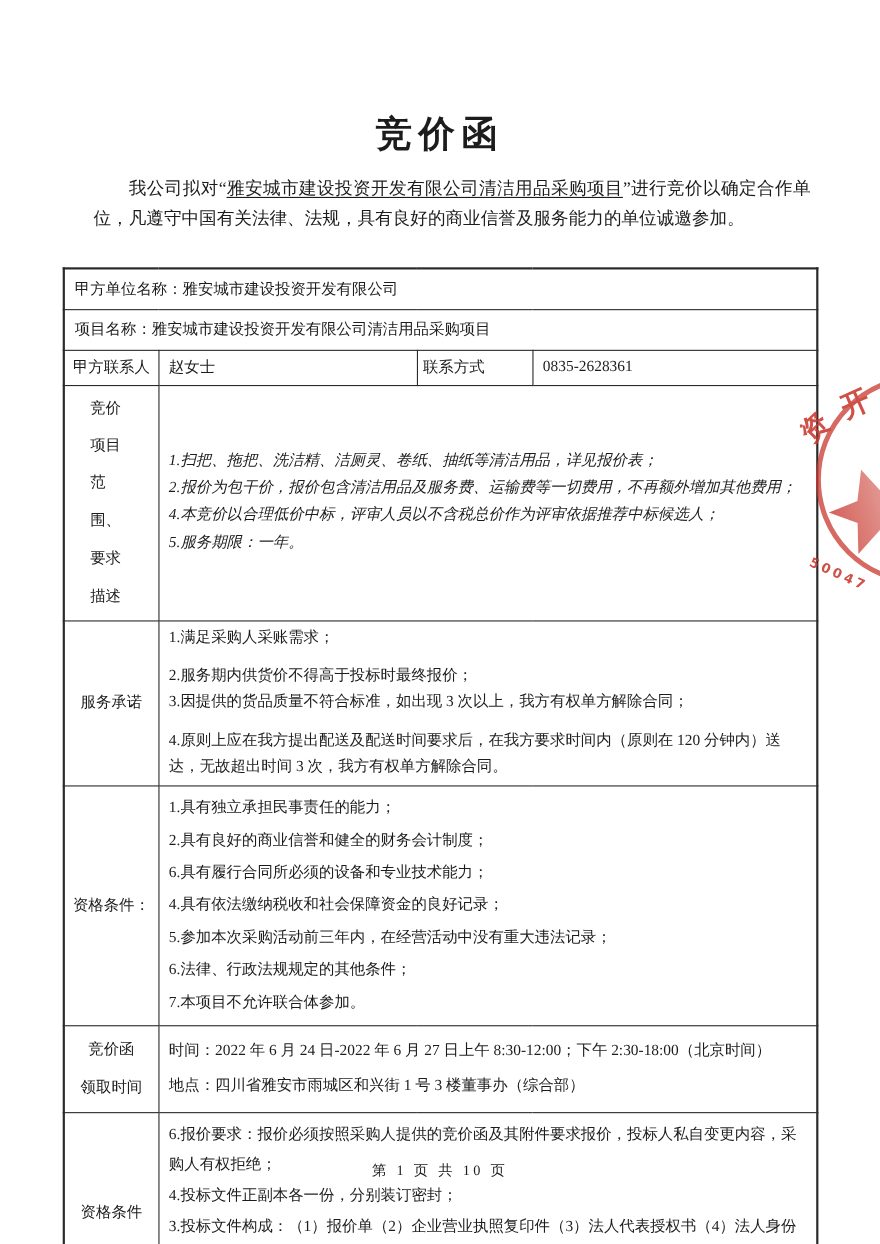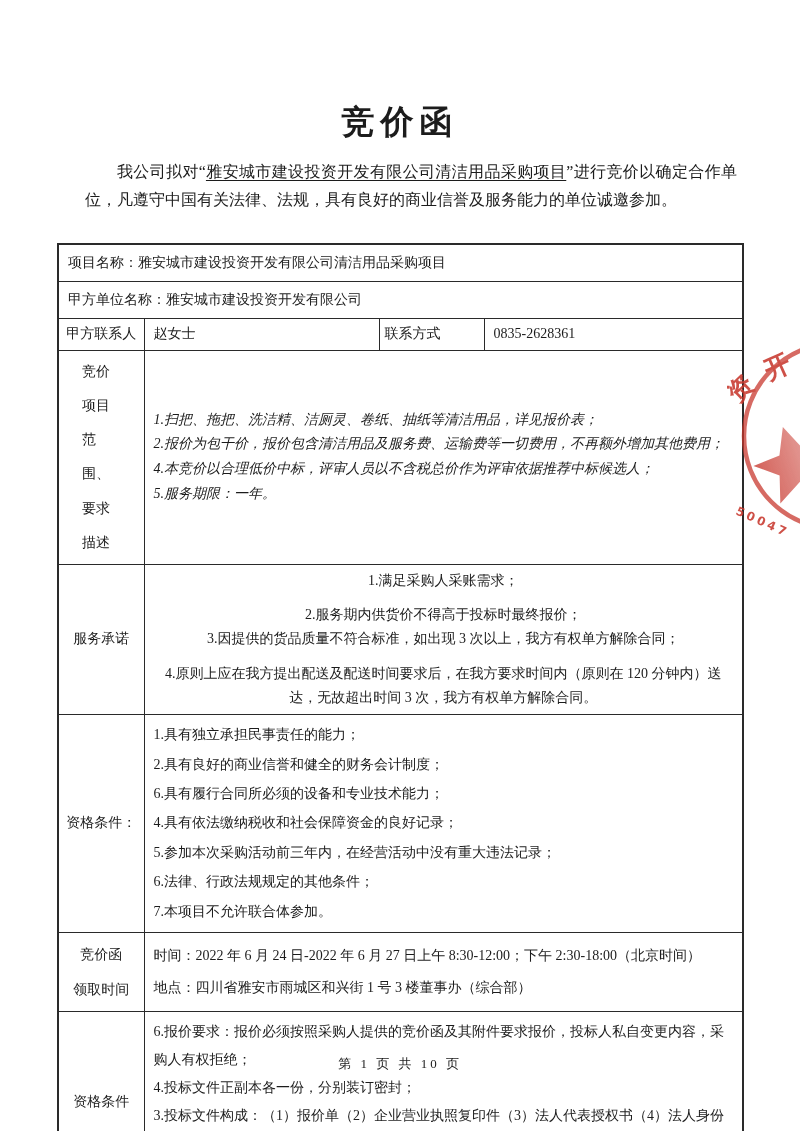--- a/index.html
+++ b/index.html
@@ -25,21 +25,21 @@
     border:1px solid #2a2a2a;vertical-align:middle;
     padding:4px 9px;box-sizing:border-box;
   }
   .doc-table{border:2px solid #2a2a2a;}
   td.lbl{text-align:center;padding:4px 5px;}
   td.lbl-scope{text-align:left;line-height:2.45;padding:4px 23px;vertical-align:middle;}
   td.pre{white-space:pre-line;line-height:2.5;}
   td.content{vertical-align:middle;}
   td.content p{margin:0;}
   .scope-cell p{line-height:1.78;font-style:italic;}
-  .service-cell p{line-height:1.72;text-align:center;}
+  .service-cell p{line-height:1.72;}
   .service-cell p.gap{margin-bottom:10px;}
   .qual-cell p{line-height:2.1;}
   .pickup-cell p{line-height:2.25;}
   .quote-cell p{line-height:2.0;}
   .page-footer{
     position:absolute;top:1055px;left:0;width:800px;text-align:center;
     font-size:13px;letter-spacing:3px;
   }
   
   .stamp{
@@ -56,24 +56,24 @@
 
 <table class="doc-table">
   <colgroup>
       <col style="width:86px">
       <col style="width:235px">
       <col style="width:105px">
       <col style="width:259px">
     </colgroup>
   <tbody>
       <tr style="height:37px">
-    <td colspan="4">项目名称：雅安城市建设投资开发有限公司清洁用品采购项目</td>
+    <td colspan="4">甲方单位名称：雅安城市建设投资开发有限公司</td>
   </tr>
   <tr style="height:37px">
-    <td colspan="4">甲方单位名称：雅安城市建设投资开发有限公司</td>
+    <td colspan="4">项目名称：雅安城市建设投资开发有限公司清洁用品采购项目</td>
   </tr>
   <tr style="height:32px">
     <td class="lbl">甲方联系人</td>
     <td>赵女士</td>
     <td class="lbl" style="text-align:left">联系方式</td>
     <td>0835-2628361</td>
   </tr>
   <tr style="height:104px">
     <td class="lbl-scope">竞价项目范围、要求描述</td>
     <td colspan="3" class="content scope-cell">

